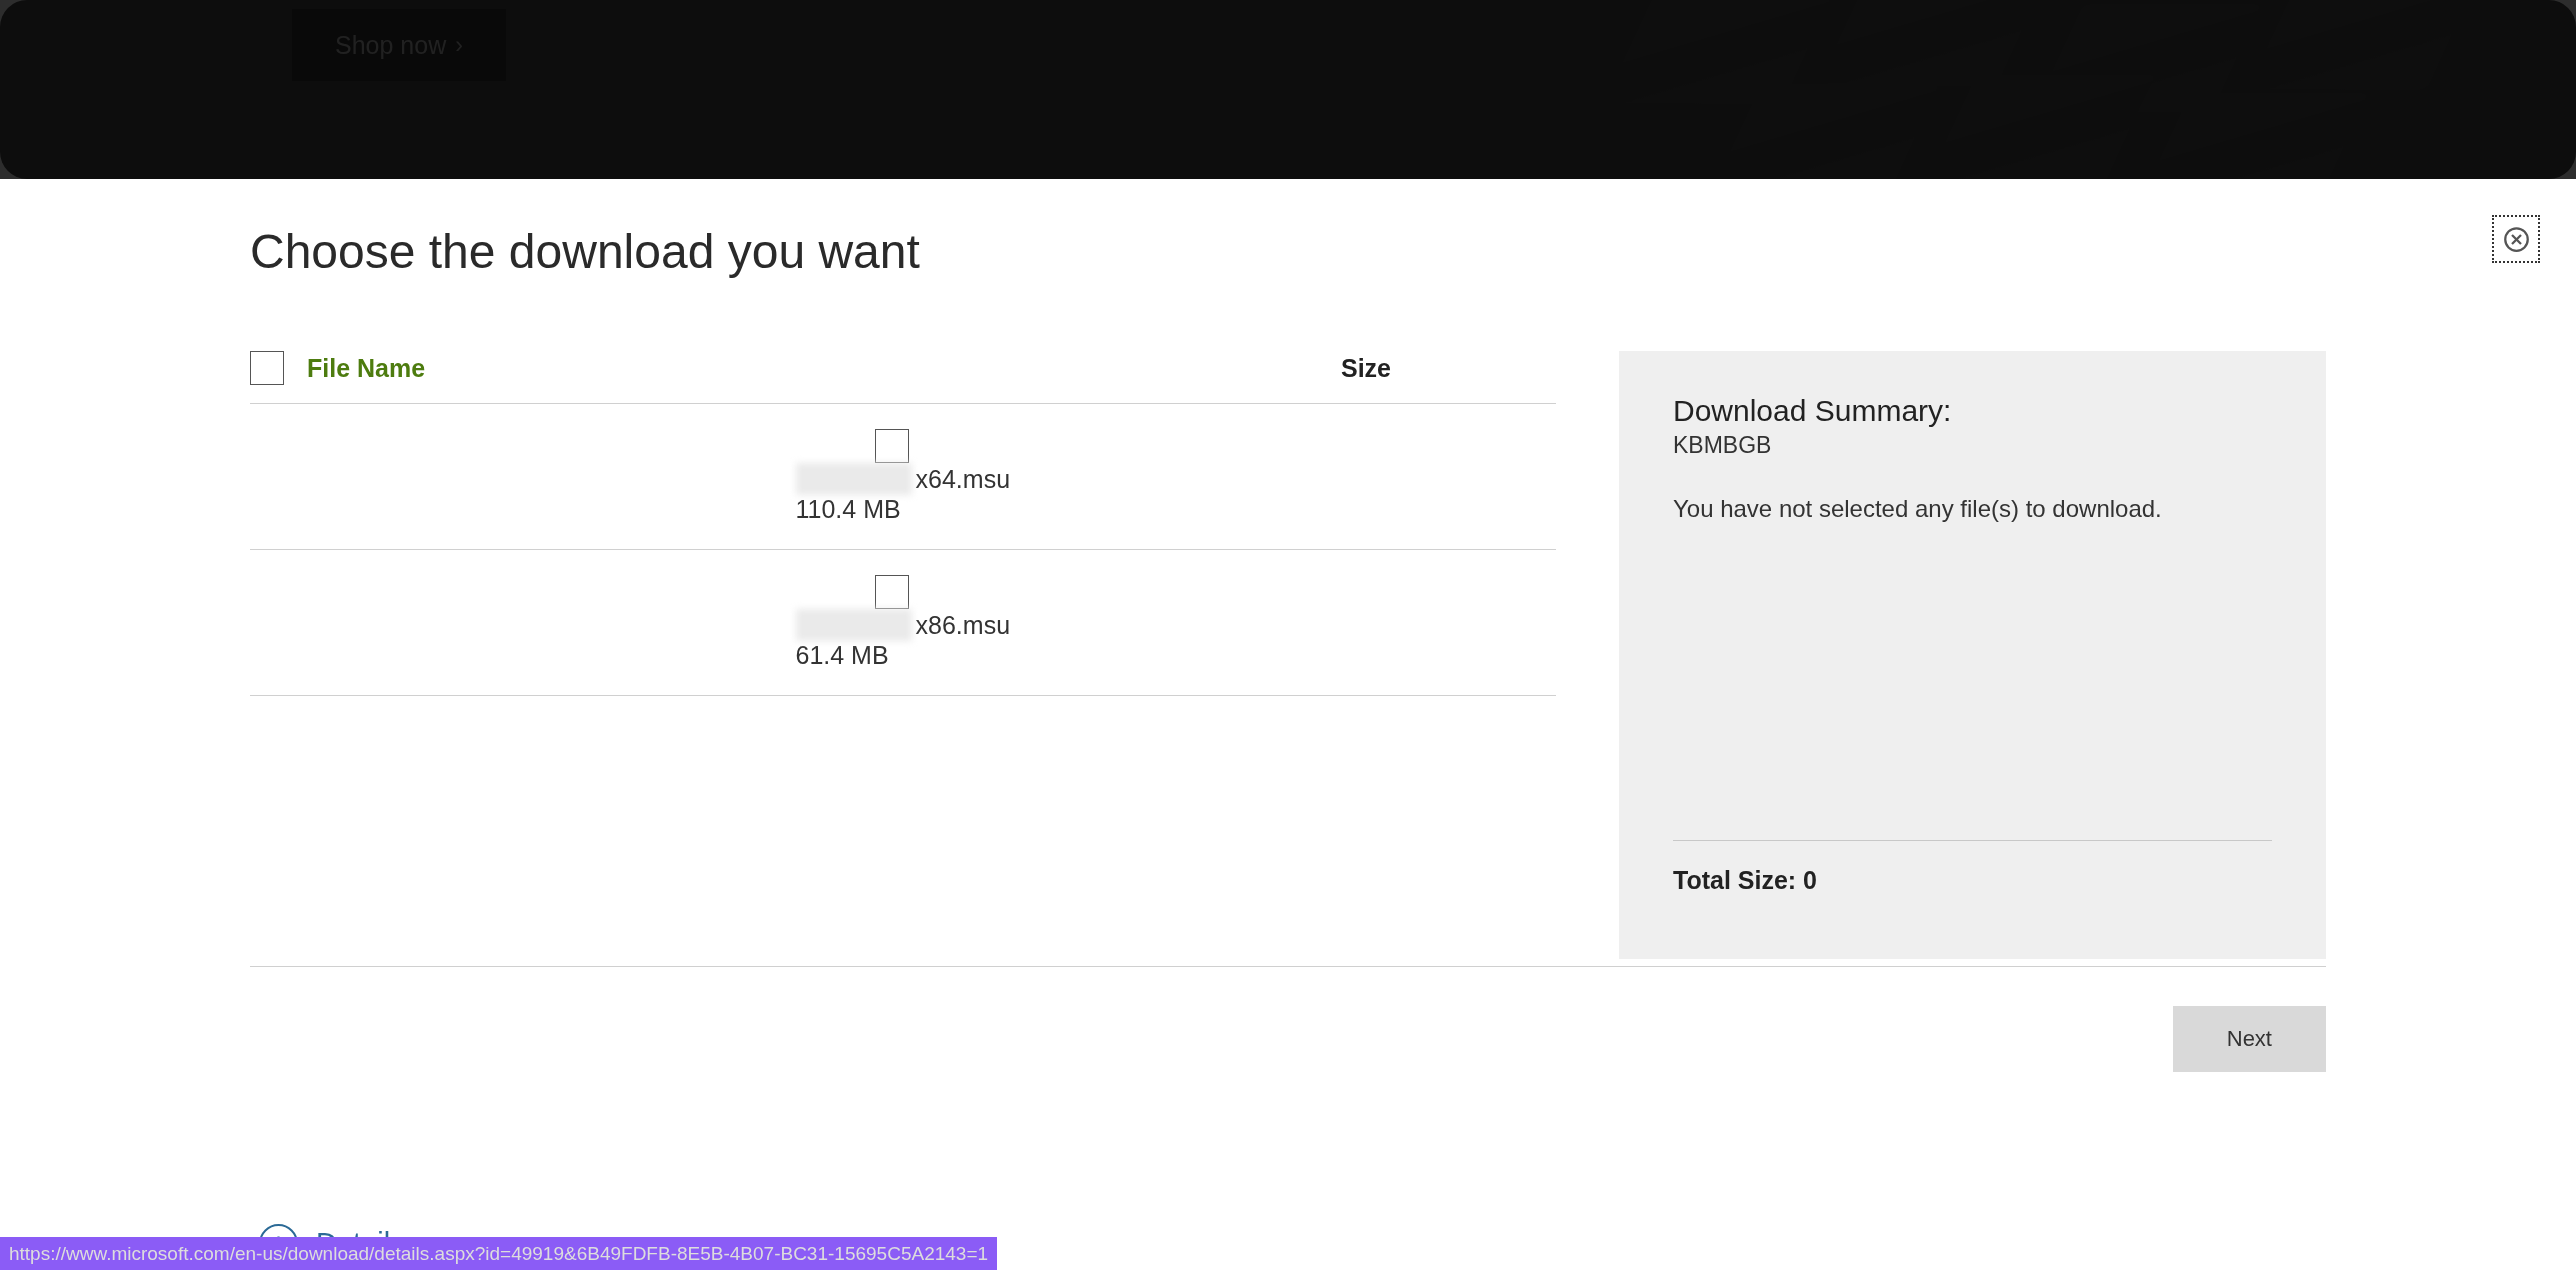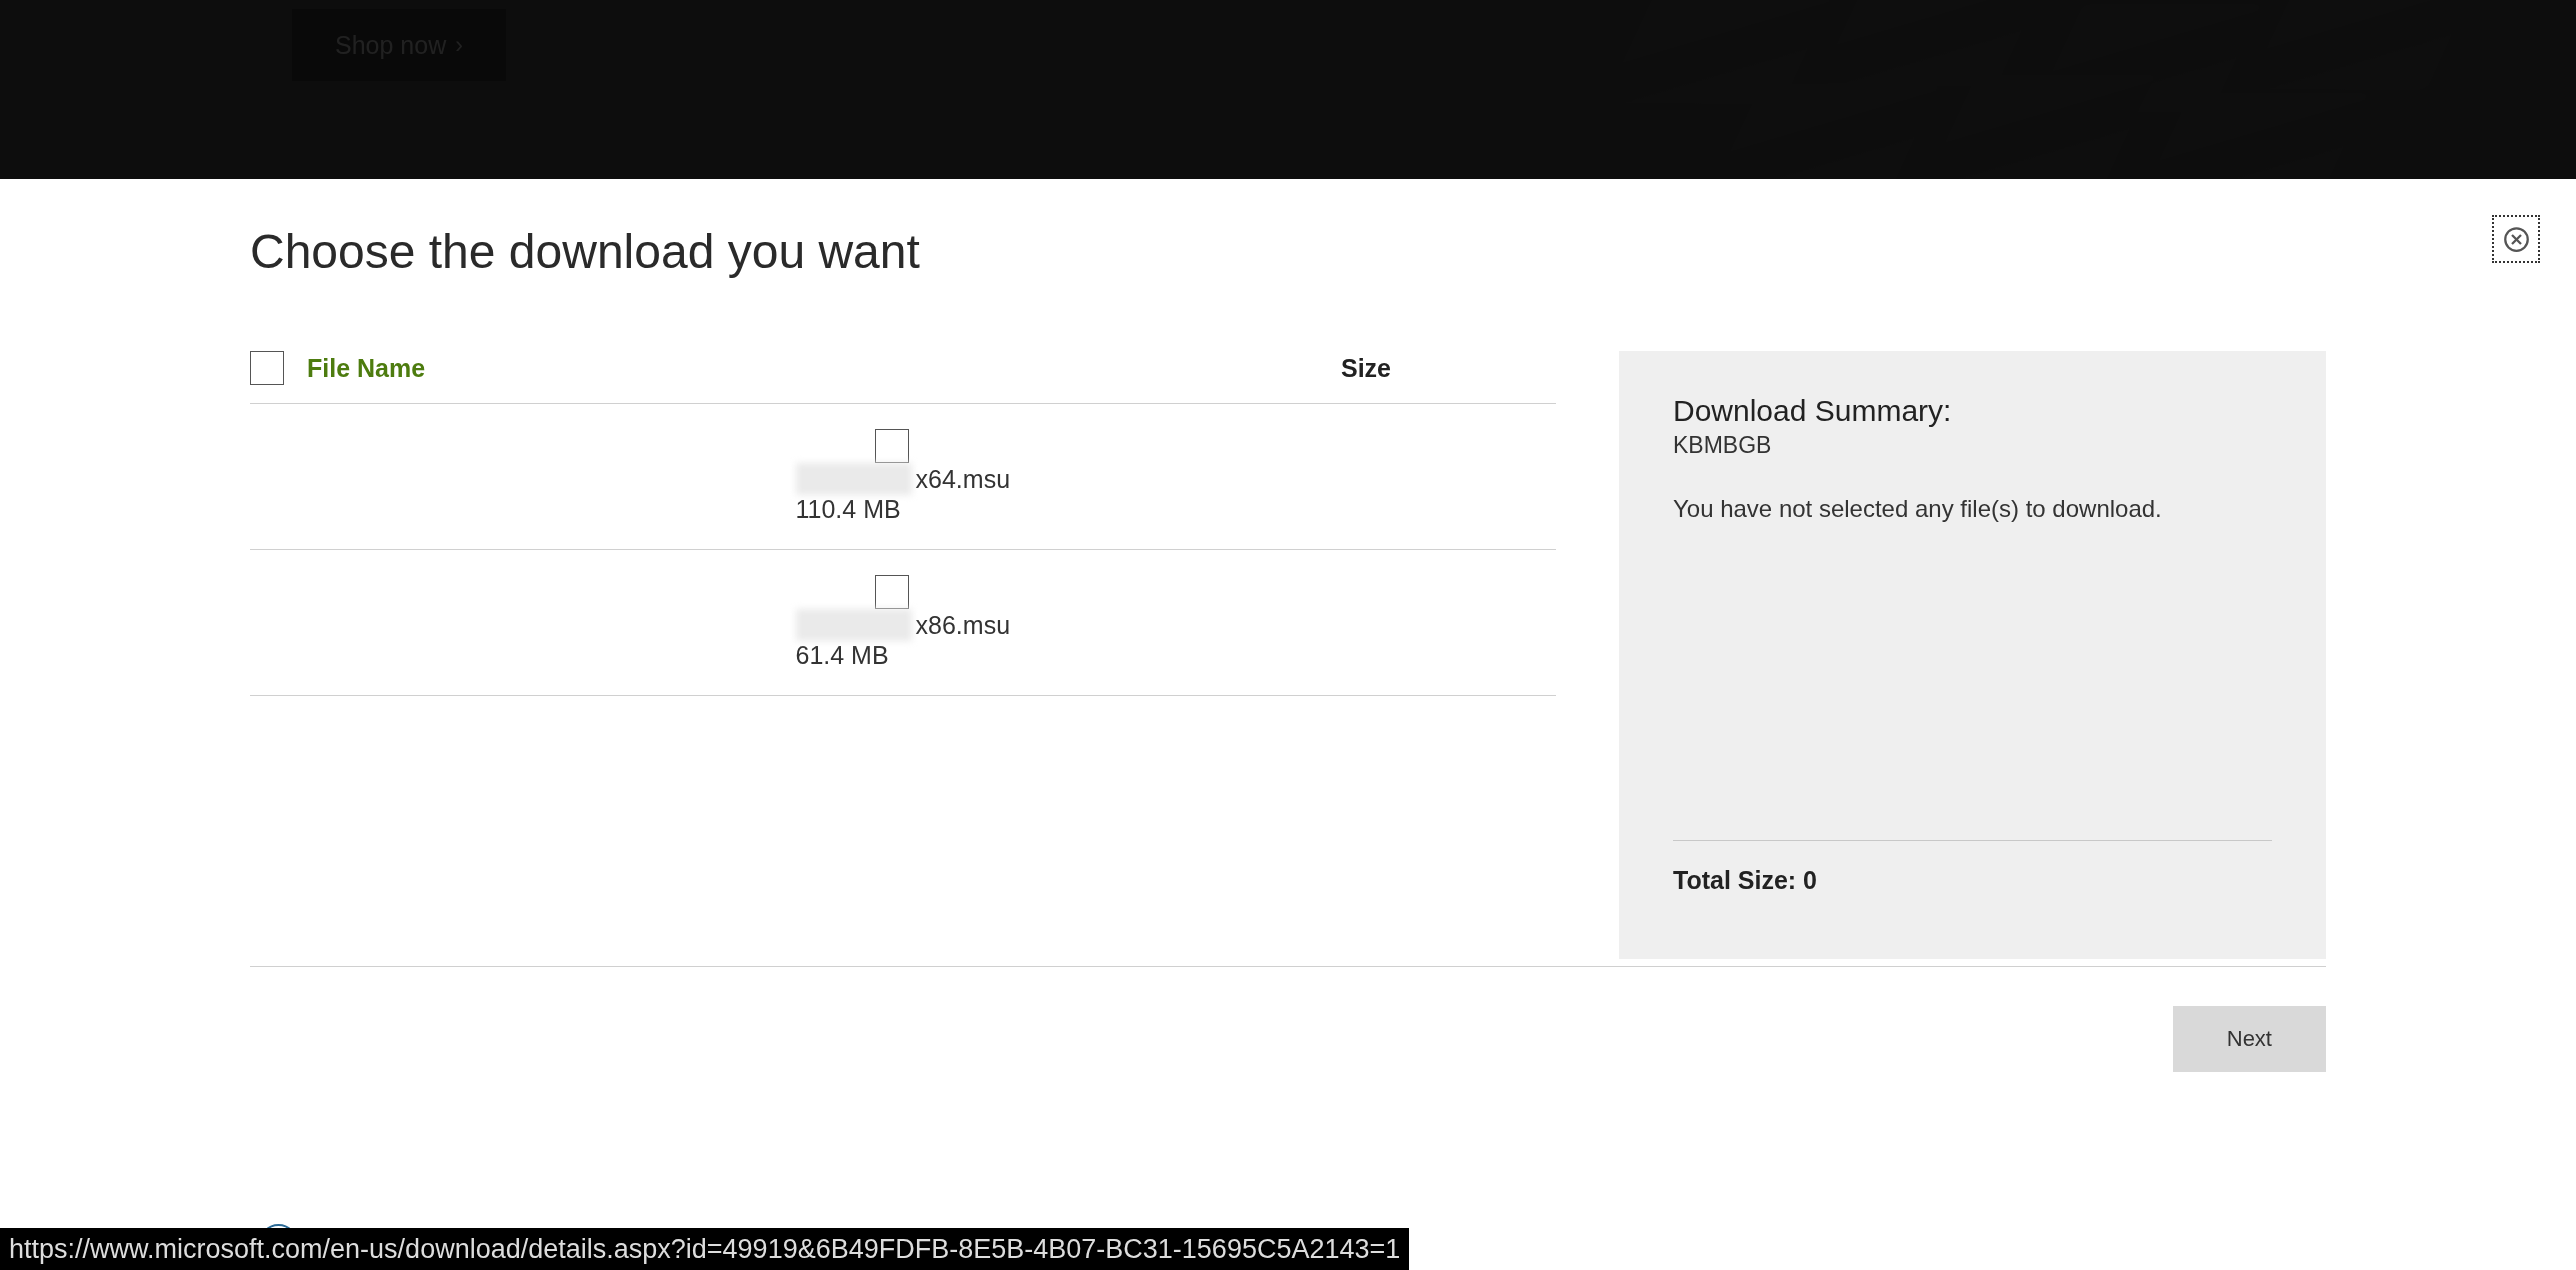--- a/index.html
+++ b/index.html
@@ -13,20 +13,21 @@
       width: 2576px;
       height: 1270px;
       position: relative;
       overflow: hidden;
     }
     .dark-overlay-top {
       background: #1d1d1d;
       height: 179px;
       width: 100%;
       position: relative;
+      border-radius: 27px;
     }
     .shop-now-btn {
       position: absolute;
       top: 9px;
       left: 292px;
       background: #000;
       color: #aaa;
       padding: 21.5px 43px;
       font-size: 25px;
       display: flex;
@@ -242,23 +243,23 @@
       line-height: 1;
     }
     .expand-row .label {
       font-size: 29px;
       color: #2b6a96;
     }
     .status-bar {
       position: absolute;
       bottom: 0;
       left: 0;
-      background: #000000;
+      background: #8b5cf6;
       color: #ddd;
-      font-size: 27px;
+      font-size: 19px;
       padding: 5.4px 9px;
       z-index: 100;
       font-family: "Segoe UI", sans-serif;
     }
   </style>
 </head>
 <body>
 
 <div class="dark-overlay-top">
   <div class="shop-now-btn">

